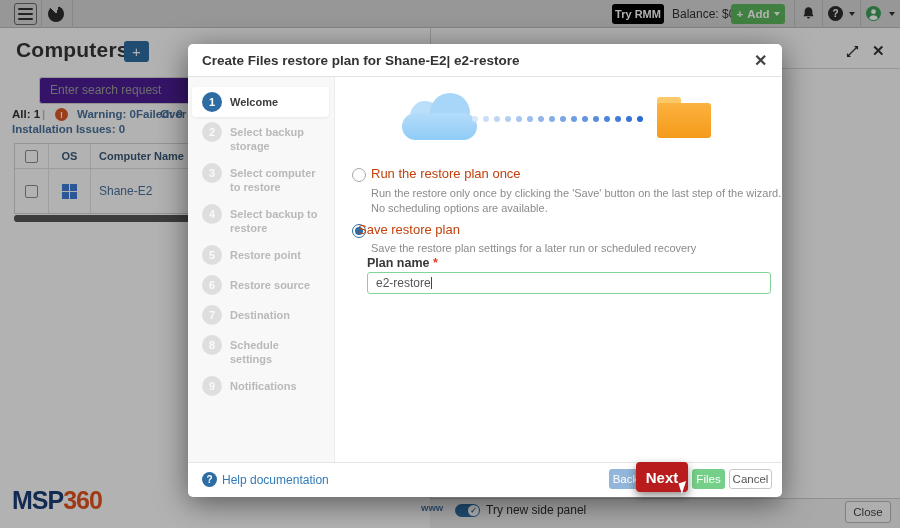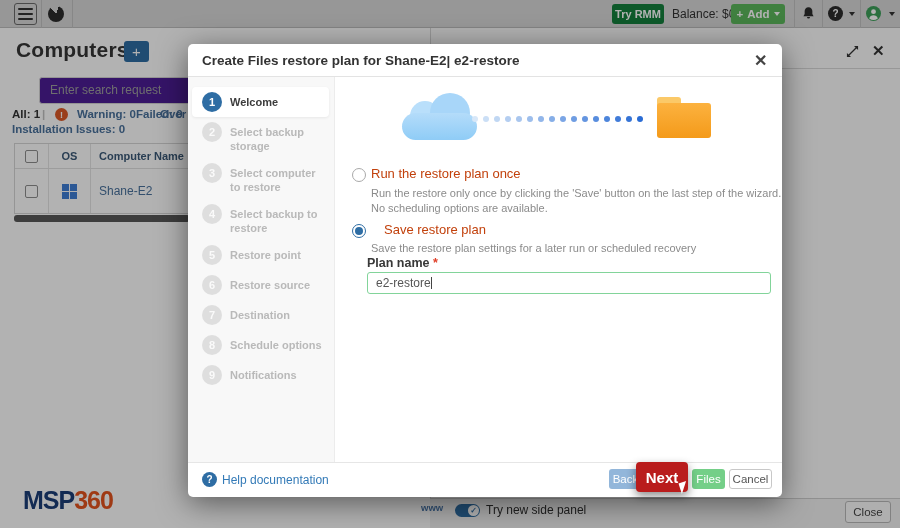--- a/index.html
+++ b/index.html
@@ -7,21 +7,21 @@
   #canvas { position:relative; width:900px; height:528px; overflow:hidden; background:#fff; }
   .abs { position:absolute; }
 
   
   .topbar { left:0; top:0; width:900px; height:28px; background:#d8d8d8; border-bottom:1px solid #bdbdbd; }
   .tb-sep { top:0; width:1px; height:28px; background:#c2c2c2; }
   .hamburger { left:14px; top:3px; width:23px; height:22px; border:1px solid #6a6a6a; border-radius:3px; padding:4px 3px; display:flex; flex-direction:column; justify-content:space-between; }
   .hamburger div { height:2px; background:#333; border-radius:1px; }
   .pie { left:48px; top:6px; width:16px; height:16px; border-radius:50%;
          background:conic-gradient(from 20deg, #2b2b2b 0deg 300deg, rgba(0,0,0,0) 300deg 360deg); }
-  .btn-rmm { left:612px; top:4px; width:52px; height:20px; background:#15803d; border-radius:3px; color:#fff; font-size:11px; font-weight:bold; display:flex; align-items:center; justify-content:center; }
+  .btn-rmm { left:612px; top:4px; width:52px; height:20px; background:#000000; border-radius:3px; color:#fff; font-size:11px; font-weight:bold; display:flex; align-items:center; justify-content:center; }
   .balance { left:672px; top:0; height:28px; line-height:28px; font-size:12px; color:#333; }
   .btn-add { left:731px; top:4px; width:54px; height:20px; background:#5cb85c; border-radius:3px; color:#fff; font-size:11.5px; font-weight:bold; display:flex; align-items:center; justify-content:center; gap:4px; }
   .caret { width:0; height:0; border-left:3.5px solid transparent; border-right:3.5px solid transparent; border-top:4px solid #fff; display:inline-block; }
   .caret.dark { border-top-color:#333; }
   .icon-circle { border-radius:50%; display:flex; align-items:center; justify-content:center; }
   .help-circ { left:828px; top:6px; width:15px; height:15px; background:#2b2b2b; color:#fff; font-size:10px; font-weight:bold; }
 
   
   .page { left:0; top:28px; width:900px; height:500px; background:#ffffff; }
   .pg-title { left:16px; top:38px; font-size:21px; font-weight:800; color:#363636; letter-spacing:0.2px; }
@@ -36,21 +36,21 @@
   .tbl-data { height:44px; }
   .cell { display:flex; align-items:center; }
   .c1 { width:34px; justify-content:center; border-right:1px solid #e4e4e4; }
   .c2 { width:42px; justify-content:center; border-right:1px solid #e4e4e4; }
   .c3 { flex:1; padding-left:8px; }
   .th { font-size:11px; font-weight:bold; color:#3c5a78; }
   .checkbox { width:13px; height:13px; border:1px solid #8f8f8f; border-radius:2px; background:#fff; }
   .winlogo { display:grid; grid-template-columns:7px 7px; grid-template-rows:7px 7px; gap:1px; }
   .winlogo div { background:#3f7ed6; }
   .hscroll { left:14px; top:215px; width:176px; height:7px; background:#585858; border-radius:3px; }
-  .logo { left:23px; top:486px; font-size:25px; font-weight:800; letter-spacing:-1px; }
+  .logo { left:12px; top:486px; font-size:25px; font-weight:800; letter-spacing:-1px; }
   .logo .msp { color:#1c3e78; } .logo .n360 { color:#e4531f; }
 
   
   .sidepanel { left:430px; top:28px; width:470px; height:500px; background:#fdfdfd; border-left:1px solid #d6d6d6; }
   .sp-head { left:430px; top:28px; width:470px; height:41px; border-bottom:1px solid #d9d9d9; }
   .sp-close { left:872px; top:42px; font-size:15px; font-weight:bold; color:#333; }
   .sp-expand { left:846px; top:44px; }
   .strip { left:430px; top:498px; width:470px; height:30px; background:#f2f2f2; border-top:1px solid #cfcfcf; }
   .www { left:421px; top:502px; font-size:9.5px; font-weight:bold; color:#4a76a8; }
   .toggle { left:455px; top:504px; width:25px; height:13px; background:#2e6da4; border-radius:7px; }
@@ -240,21 +240,21 @@
       <div class="step">
           <span class="step-num">6</span>
           <span class="step-label">Restore source</span>
         </div>
       <div class="step">
           <span class="step-num">7</span>
           <span class="step-label">Destination</span>
         </div>
       <div class="step">
           <span class="step-num">8</span>
-          <span class="step-label">Schedule options</span>
+          <span class="step-label">Schedule settings</span>
         </div>
       <div class="step">
           <span class="step-num">9</span>
           <span class="step-label">Notifications</span>
         </div>
     </div>
 
     <div class="abs cloud">
         <div class="puff1"></div>
         <div class="puff2"></div>
@@ -282,21 +282,21 @@
         <div class="tab"></div>
         <div class="body"></div>
       </div>
 
     <div class="abs radio" style="left:164px; top:124px"></div>
     <div class="abs opt-label" style="left:183px; top:122px">Run the restore plan once</div>
     <div class="abs opt-desc" style="left:183px; top:143px">Run the restore only once by clicking the 'Save' button on the last step of the wizard.</div>
     <div class="abs opt-desc" style="left:183px; top:158px">No scheduling options are available.</div>
 
     <div class="abs radio sel" style="left:164px; top:180px"></div>
-    <div class="abs opt-label" style="left:196px; top:178px">Save restore plan</div>
+    <div class="abs opt-label" style="left:170px; top:178px">Save restore plan</div>
     <div class="abs opt-desc" style="left:183px; top:198px">Save the restore plan settings for a later run or scheduled recovery</div>
 
     <div class="abs plan-label" style="left:179px; top:212px">
       <span>Plan name</span> <span class="req">*</span>
     </div>
     <div class="abs plan-input">
       <span>e2-restore</span><span class="caret-line"></span>
     </div>
 
     <div class="abs m-foot"></div>

